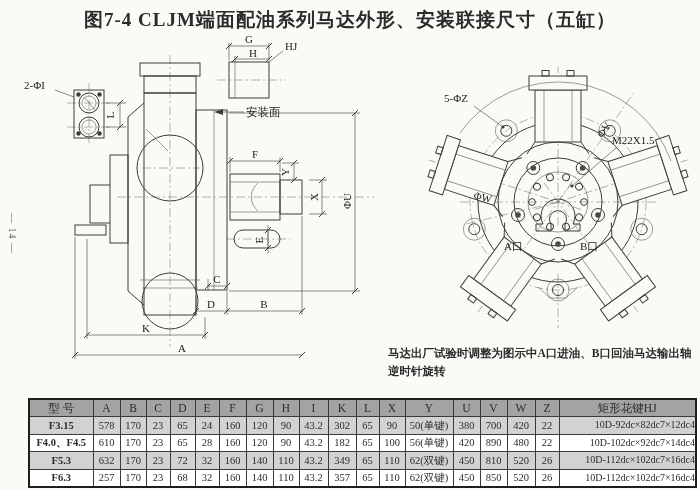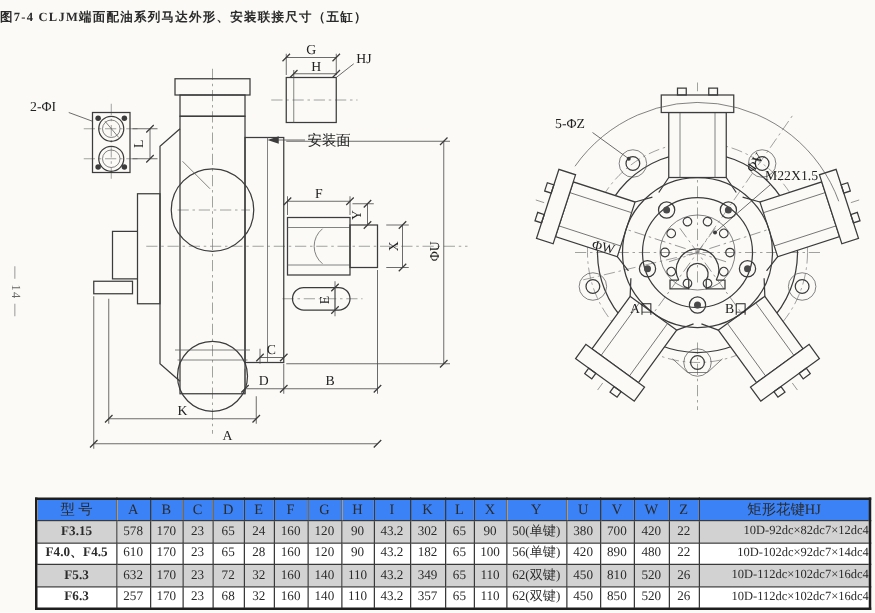--- a/index.html
+++ b/index.html
@@ -1,19 +1,19 @@
 <!DOCTYPE html>
 <html><head>
 <meta charset="utf-8">
 <style>
   html,body{margin:0;padding:0;}
   .page{position:relative;width:700px;height:490px;background:#fbfaf7;
         font-family:"Liberation Serif","DejaVu Serif",serif;color:#2b2b2b;overflow:hidden;}
-  .title{position:absolute;top:7px;left:0;right:0;
-         font-size:10px;font-weight:bold;letter-spacing:1px;}
+  .title{position:absolute;top:7px;left:0;right:0;text-align:center;
+         font-size:19px;font-weight:bold;letter-spacing:1px;}
   .pagenum{position:absolute;left:-18px;top:228px;width:60px;text-align:center;
            transform:rotate(90deg);font-size:10px;color:#666;letter-spacing:1px;}
   .drawing{position:absolute;}
   #left-drawing{left:22px;top:33px;}
   #right-drawing{left:408px;top:44px;}
   .note{position:absolute;left:388px;top:344px;width:312px;font-size:11.5px;
         font-weight:600;line-height:1.6;}
   
   .ln{stroke:#3c3c3c;stroke-width:1;fill:none;}
   .thin{stroke:#5a5a5a;stroke-width:.6;fill:none;}
@@ -22,21 +22,21 @@
   .tick{stroke:#3c3c3c;stroke-width:1;fill:none;}
   .fillbg{fill:#fbfaf7;}
   .dlab{font-size:11px;fill:#222;font-family:"Liberation Serif",serif;}
   .dlabz{font-size:11.5px;fill:#222;font-family:"Liberation Serif",serif;}
   
   table.dims{position:absolute;left:28px;top:398px;border-collapse:collapse;
              font-size:10.5px;table-layout:fixed;background:#fff;}
   table.dims th,table.dims td{border:1px solid #3a3a3a;padding:0;text-align:center;
              height:16.4px;line-height:1.05;overflow:hidden;white-space:nowrap;}
   table.dims{border:2px solid #1e1e1e;}
-  table.dims th{font-weight:normal;font-size:11.5px;background:#3b82f6;}
+  table.dims th{font-weight:normal;font-size:11.5px;background:#a3a3a3;}
   table.dims tr.alt td{background:#d2d2d2;}
   table.dims td:last-child{font-size:10px;text-align:right;}
   table.dims td:first-child{font-size:10.5px;font-weight:bold;}
 </style>
 </head>
 <body>
 
 <div class="page">
 
   <div class="title">图7-4 CLJM端面配油系列马达外形、安装联接尺寸（五缸）</div>
@@ -273,20 +273,21 @@
       <text class="dlab" x="36" y="58">5-ΦZ</text>
       <text class="dlab" x="204" y="100">M22X1.5</text>
       <text class="dlab" text-anchor="middle" transform="rotate(-55,199,88)" x="199" y="88">ΦV</text>
       <text class="dlab" text-anchor="middle" transform="rotate(13,74,157)" x="74" y="157">ΦW</text>
       <text class="dlab" x="96" y="206">A口</text>
       <text class="dlab" x="172" y="206">B口</text>
     </g>
   </svg>
 
   <div class="note">
+    <div>马达出厂试验时调整为图示中A口进油、B口回油马达输出轴逆时针旋转</div>
   </div>
 
   <table class="dims" id="dims">
     <colgroup>
       <col style="width:64px">
         <col style="width:27px">
         <col style="width:26px">
         <col style="width:24px">
       <col style="width:25px">
         <col style="width:24px">

